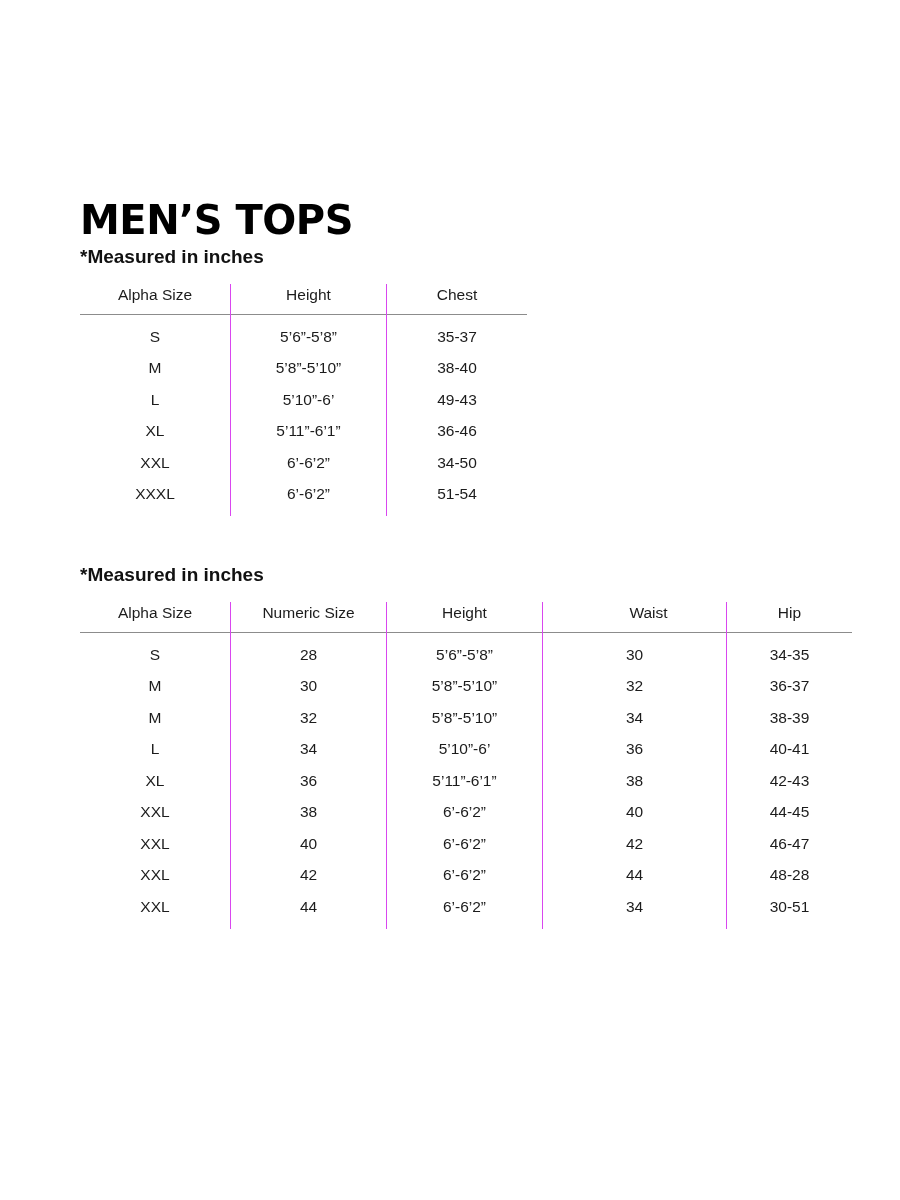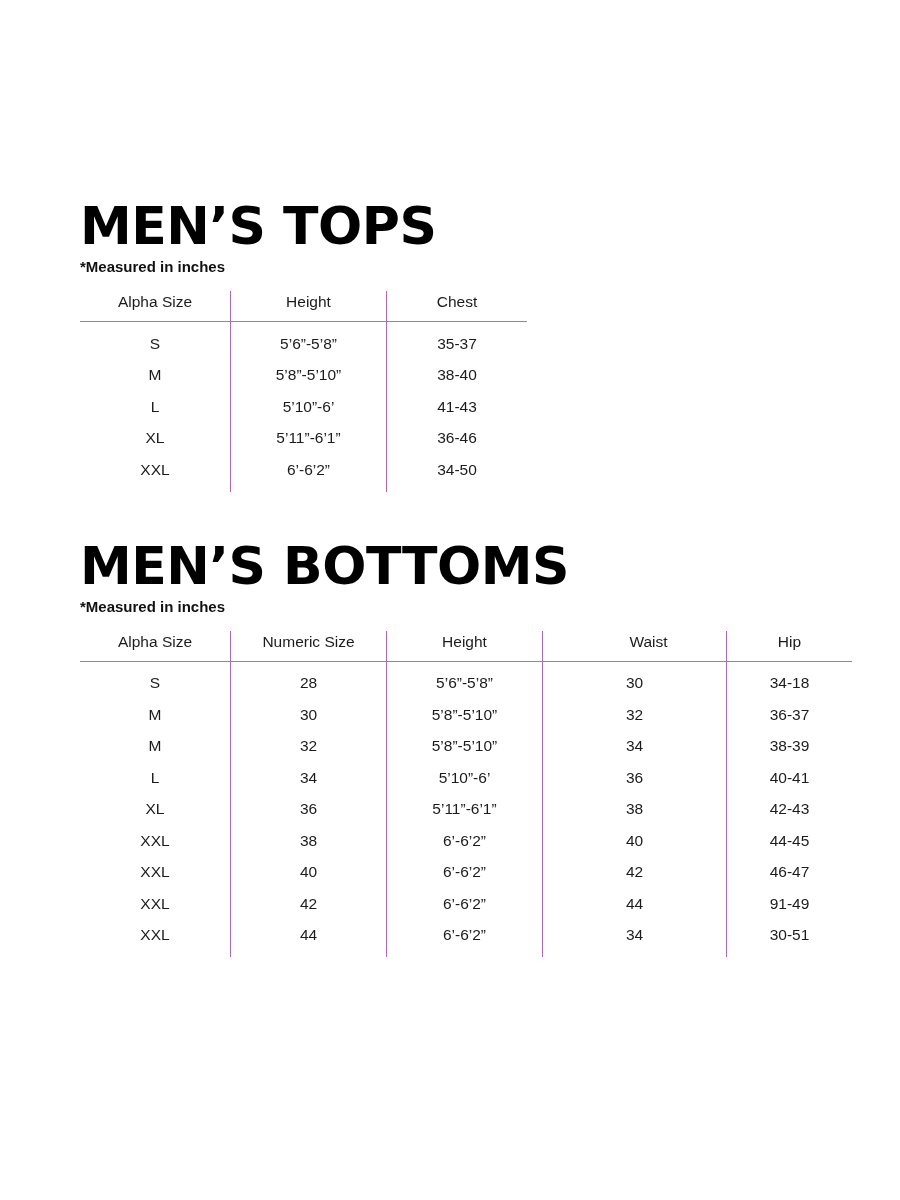--- a/index.html
+++ b/index.html
@@ -23,30 +23,30 @@
   }
   .section {
     margin: 0;
   }
   .section + .section {
     margin-top: 48px;
   }
   .section-title {
     font-family: "DejaVu Sans", sans-serif;
     font-weight: bold;
-    font-size: 52px;
+    font-size: 40px;
     letter-spacing: -0.5px;
     line-height: 1.0;
     margin: 0 0 6px 0;
     color: #000000;
   }
   .section-note {
     font-family: "Liberation Sans", sans-serif;
     font-weight: bold;
-    font-size: 15px;
+    font-size: 19px;
     margin: 0 0 16px 0;
     color: #111111;
   }
   table.size-table {
     border-collapse: collapse;
     table-layout: fixed;
   }
   table.tops {
     width: 445px;
   }
@@ -116,56 +116,60 @@
           <td class="colsep">35-37</td>
         </tr>
         <tr>
           <td>M</td>
           <td class="colsep">5’8”-5’10”</td>
           <td class="colsep">38-40</td>
         </tr>
         <tr>
           <td>L</td>
           <td class="colsep">5’10”-6’</td>
-          <td class="colsep">41-43</td>
+          <td class="colsep">49-43</td>
         </tr>
         <tr>
           <td>XL</td>
           <td class="colsep">5’11”-6’1”</td>
           <td class="colsep">36-46</td>
         </tr>
         <tr>
           <td>XXL</td>
           <td class="colsep">6’-6’2”</td>
           <td class="colsep">34-50</td>
         </tr>
+        <tr>
+          <td>XXXL</td>
+          <td class="colsep">6’-6’2”</td>
+          <td class="colsep">51-54</td>
+        </tr>
       </tbody>
     </table>
   </section>
 
   <section class="section">
-    <h1 class="section-title">MEN’S BOTTOMS</h1>
     <p class="section-note">*Measured in inches</p>
     <table class="size-table bottoms">
       <thead>
         <tr>
           <th>Alpha Size</th>
           <th class="colsep">Numeric Size</th>
           <th class="colsep">Height</th>
           <th class="colsep">Waist</th>
           <th class="colsep">Hip</th>
         </tr>
       </thead>
       <tbody>
         <tr>
           <td>S</td>
           <td class="colsep">28</td>
           <td class="colsep">5’6”-5’8”</td>
           <td class="colsep">30</td>
-          <td class="colsep">34-18</td>
+          <td class="colsep">34-35</td>
         </tr>
         <tr>
           <td>M</td>
           <td class="colsep">30</td>
           <td class="colsep">5’8”-5’10”</td>
           <td class="colsep">32</td>
           <td class="colsep">36-37</td>
         </tr>
         <tr>
           <td>M</td>
@@ -200,21 +204,21 @@
           <td class="colsep">40</td>
           <td class="colsep">6’-6’2”</td>
           <td class="colsep">42</td>
           <td class="colsep">46-47</td>
         </tr>
         <tr>
           <td>XXL</td>
           <td class="colsep">42</td>
           <td class="colsep">6’-6’2”</td>
           <td class="colsep">44</td>
-          <td class="colsep">91-49</td>
+          <td class="colsep">48-28</td>
         </tr>
         <tr>
           <td>XXL</td>
           <td class="colsep">44</td>
           <td class="colsep">6’-6’2”</td>
           <td class="colsep">34</td>
           <td class="colsep">30-51</td>
         </tr>
       </tbody>
     </table>

